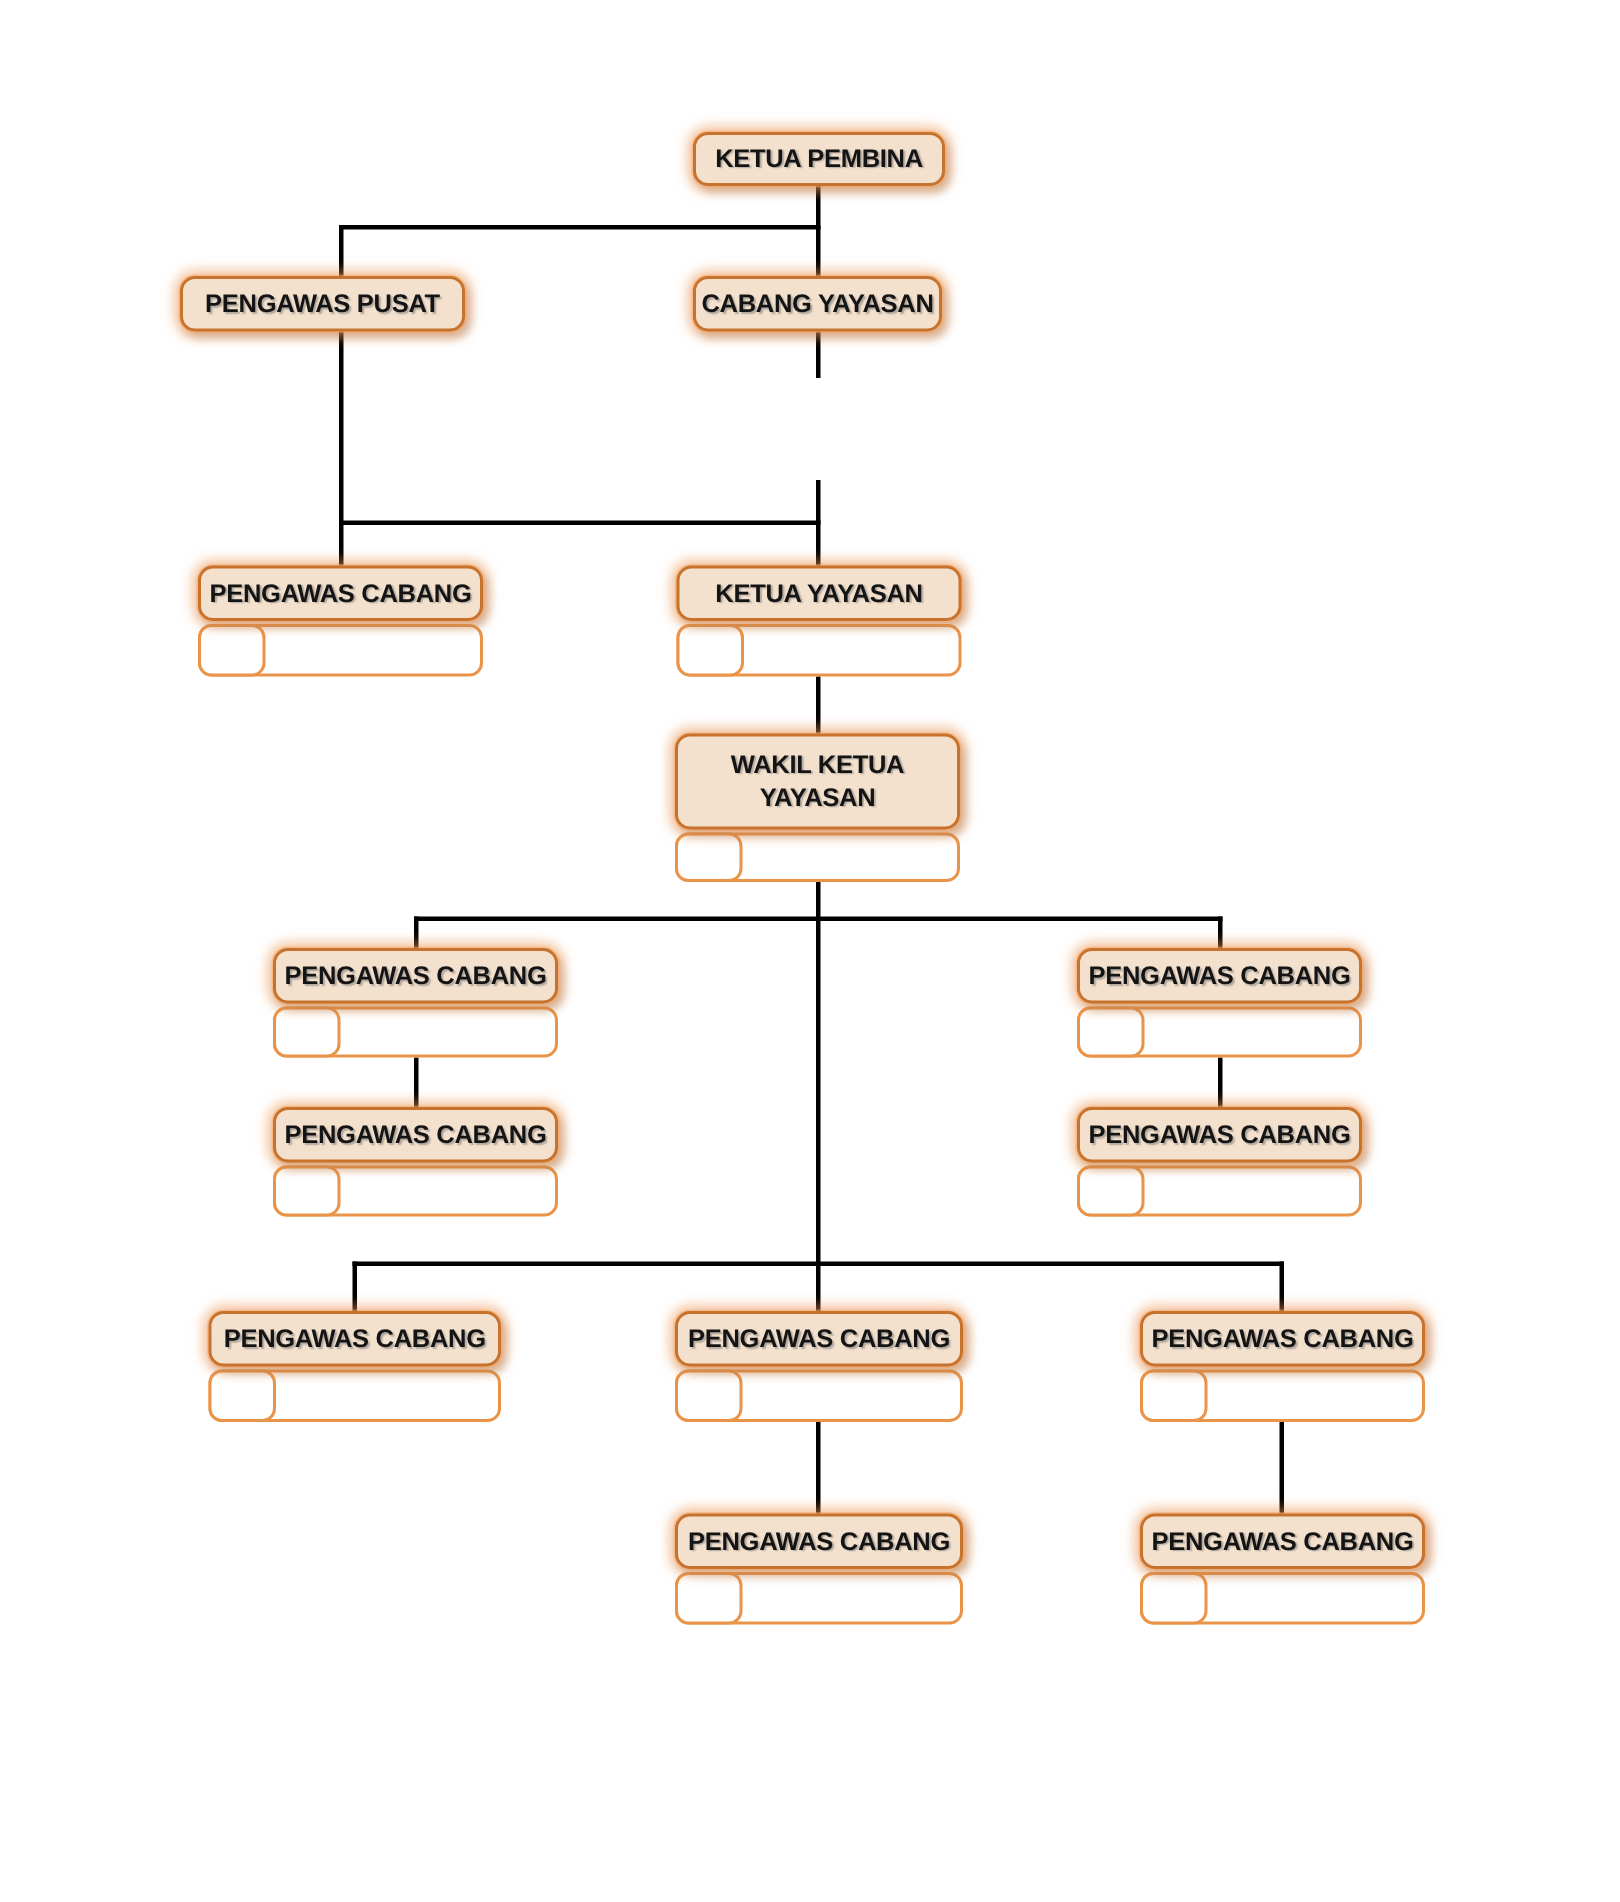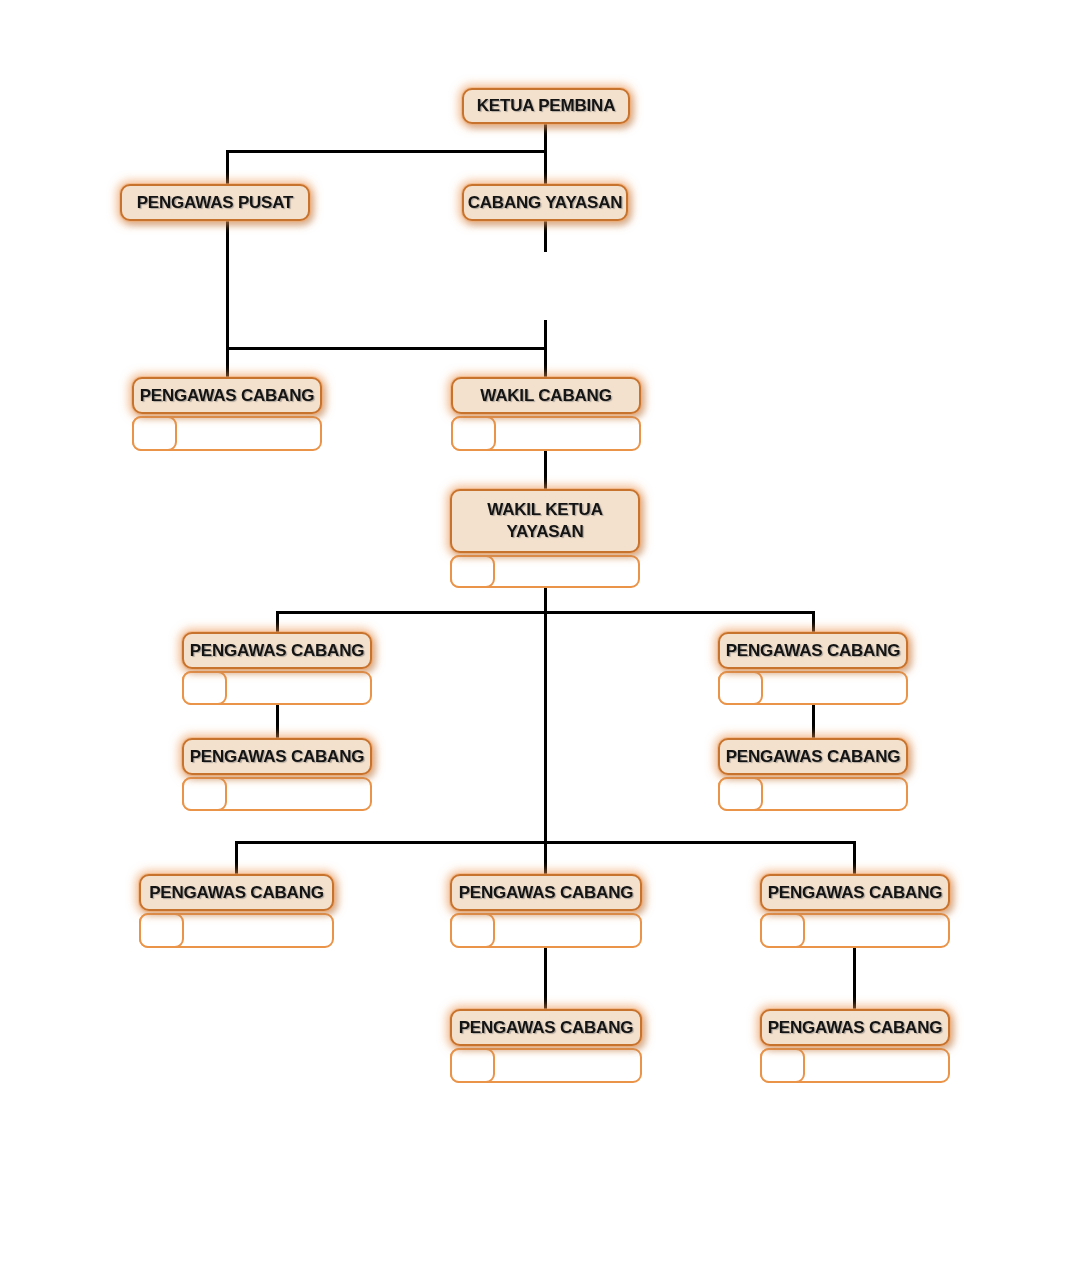--- a/index.html
+++ b/index.html
@@ -110,21 +110,21 @@
   <div class="node single" style="left:120px;top:184px;width:190px;height:37px">
     <span>PENGAWAS PUSAT</span>
   </div>
   <div class="node single" style="left:462px;top:184px;width:166px;height:37px">
     <span>CABANG YAYASAN</span>
   </div>
   <div class="node single" style="left:132px;top:377px;width:190px;height:37px">
     <span>PENGAWAS CABANG</span>
   </div>
   <div class="node single" style="left:451px;top:377px;width:190px;height:37px">
-    <span>WAKIL CABANG</span>
+    <span>KETUA YAYASAN</span>
   </div>
   <div class="node" style="left:450px;top:489px;width:190px;height:64px">
     <span>WAKIL KETUA YAYASAN</span>
   </div>
   <div class="node single" style="left:182px;top:632px;width:190px;height:37px">
     <span>PENGAWAS CABANG</span>
   </div>
   <div class="node single" style="left:182px;top:738px;width:190px;height:37px">
     <span>PENGAWAS CABANG</span>
   </div>

